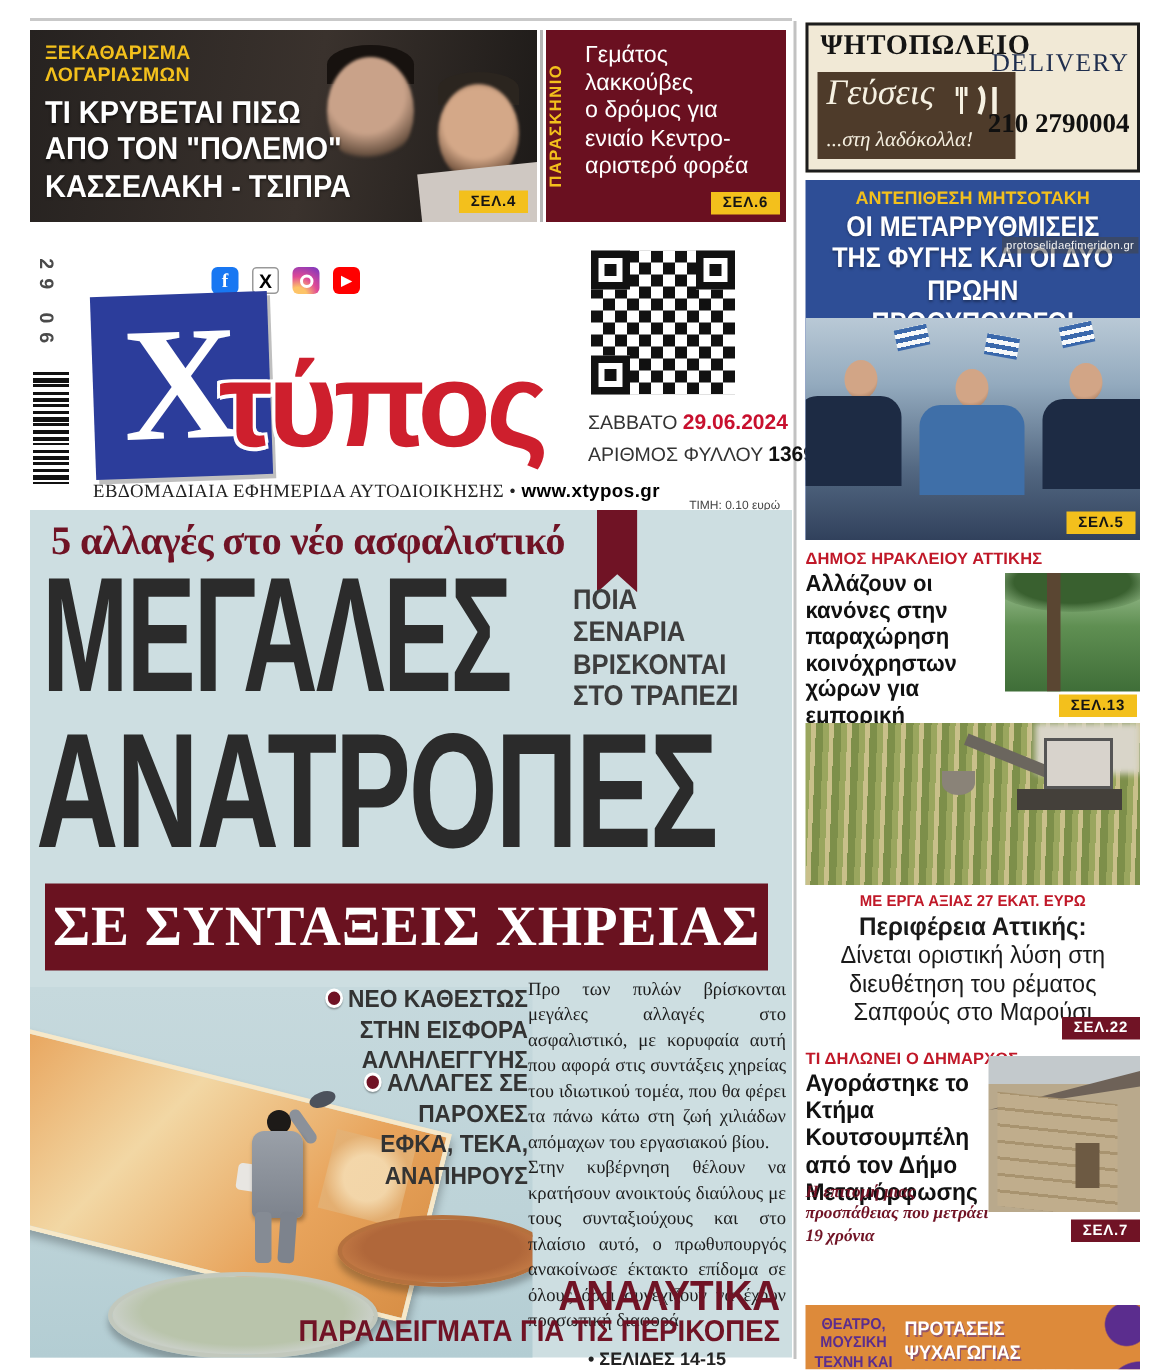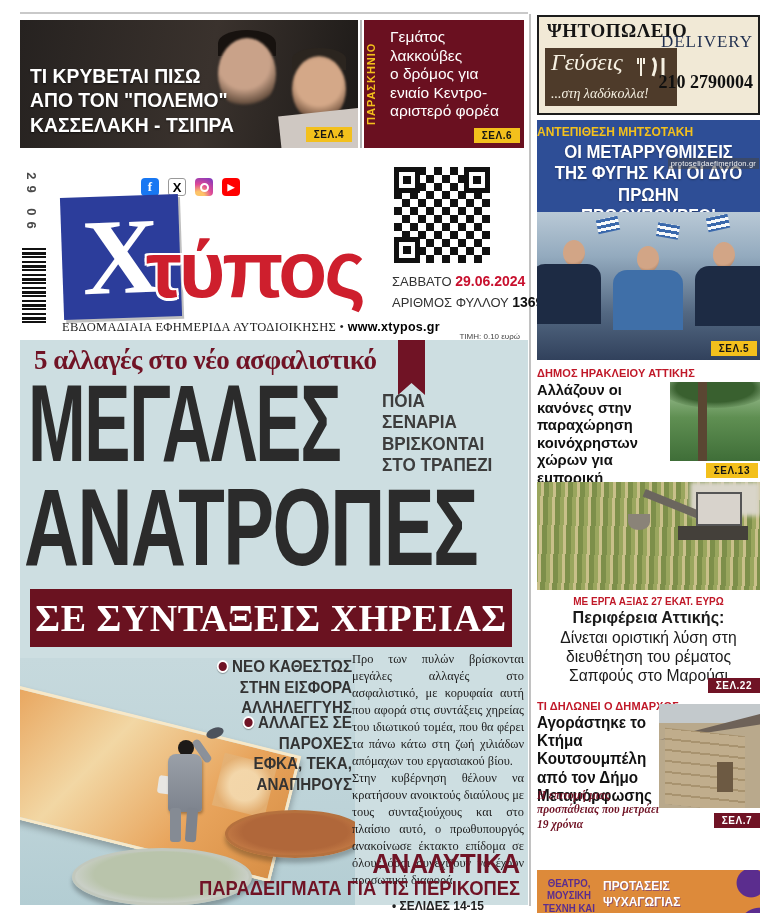--- a/index.html
+++ b/index.html
@@ -99,21 +99,21 @@
   .dot { display:inline-block; width:13px; height:13px; border-radius:50%; background:#701325; border:2px solid #fff; vertical-align:-1px; margin-right:4px; box-shadow:0 1px 1px rgba(0,0,0,.3); }
 
   .bodytext { left:332px; top:311px; width:172px; font-family:"Liberation Serif",serif; font-size:12.4px; color:#1d1d1d; line-height:1.37; text-align:justify; }
   .pagesref { margin-top:9px; font-family:"Liberation Sans",sans-serif; font-weight:bold; font-size:12px; color:#222; text-align:center; }
   .analytika { right:8px; bottom:6px; text-align:right; color:#701325; line-height:1.05; transform:scaleX(.92); transform-origin:right bottom; }
   .analytika .a1 { font-size:28px; font-weight:800; }
   .analytika .a2 { font-size:20px; font-weight:800; }
 
   
   .box-blue { left:537px; top:120px; width:223px; height:240px; background:#2e4e96; overflow:hidden; }
-  .b-kicker { left:0; top:5px; width:223px; text-align:left; color:#f3c01c; font-weight:800; font-size:12px; }
+  .b-kicker { left:0; top:5px; width:223px; text-align:center; color:#f3c01c; font-weight:800; font-size:12px; }
   .b-head { left:0; top:21px; width:223px; text-align:center; color:#ffffff; font-weight:800; font-size:19px; line-height:1.13; transform:scaleX(.88); transform-origin:center top; text-shadow:0 1px 2px rgba(0,0,0,.35); }
   .watermark { right:1px; top:38px; font-size:7.5px; color:#f2f2f2; background:rgba(70,70,70,.55); padding:1px 3px; letter-spacing:.2px; }
   .b-photo { left:0; top:92px; width:223px; height:148px; background:linear-gradient(180deg,#b9c9d6 0%,#93aabe 30%,#536882 68%,#31415c 100%); overflow:hidden; }
   .flag { position:absolute; width:22px; height:14px; background:repeating-linear-gradient(180deg,#2e5fa8 0 3px,#fff 3px 6px); transform:rotate(-12deg); opacity:.9; }
   .pol-head { position:absolute; width:22px; height:26px; border-radius:50%; background:radial-gradient(circle at 45% 40%, #d2a586 0 60%, #8a6248 100%); }
   .pol-suit { position:absolute; width:70px; height:60px; background:#1d2b44; border-radius:14px 14px 0 0; }
   .pol-suit.light { background:#3f6fa8; }
   .story { color:#111; }
   .s-kicker { color:#c01828; font-weight:800; font-size:11px; letter-spacing:.1px; }
   .box-s2 { left:537px; top:365px; width:223px; height:113px; }
@@ -157,20 +157,22 @@
   <div class="abs toprule"></div>
   <div class="abs vdivmain"></div>
   <div class="abs vdiv1"></div>
 
   <div class="abs box-kasselakis">
     <div class="abs hair1"></div>
     <div class="abs face face1"></div>
     <div class="abs hair2"></div>
     <div class="abs face face2"></div>
     <div class="abs shirt2"></div>
+    <div class="abs k-kicker prewrap">ΞΕΚΑΘΑΡΙΣΜΑ
+ΛΟΓΑΡΙΑΣΜΩΝ</div>
     <div class="abs k-head prewrap">ΤΙ ΚΡΥΒΕΤΑΙ ΠΙΣΩ
 ΑΠΟ ΤΟΝ "ΠΟΛΕΜΟ"
 ΚΑΣΣΕΛΑΚΗ - ΤΣΙΠΡΑ</div>
     <div class="abs badge-y" style="right:6px;bottom:6px;">ΣΕΛ.4</div>
   </div>
 
   <div class="abs box-paraskinio">
     <div class="abs p-vert">ΠΑΡΑΣΚΗΝΙΟ</div>
     <div class="abs p-head prewrap">Γεμάτος
 λακκούβες

